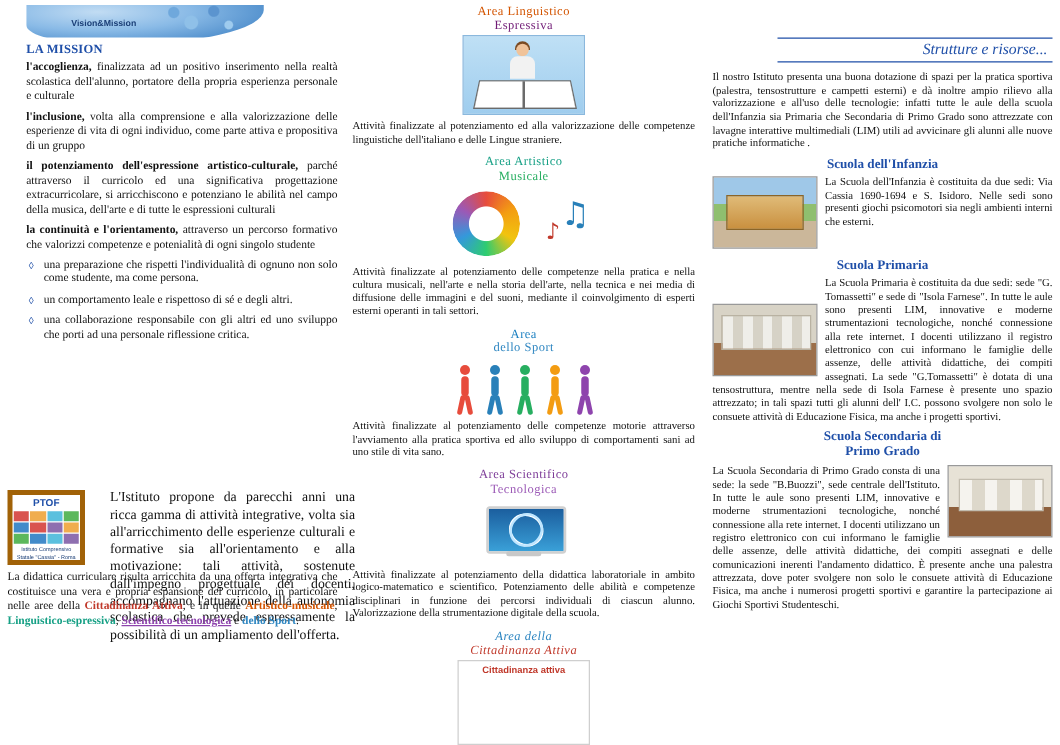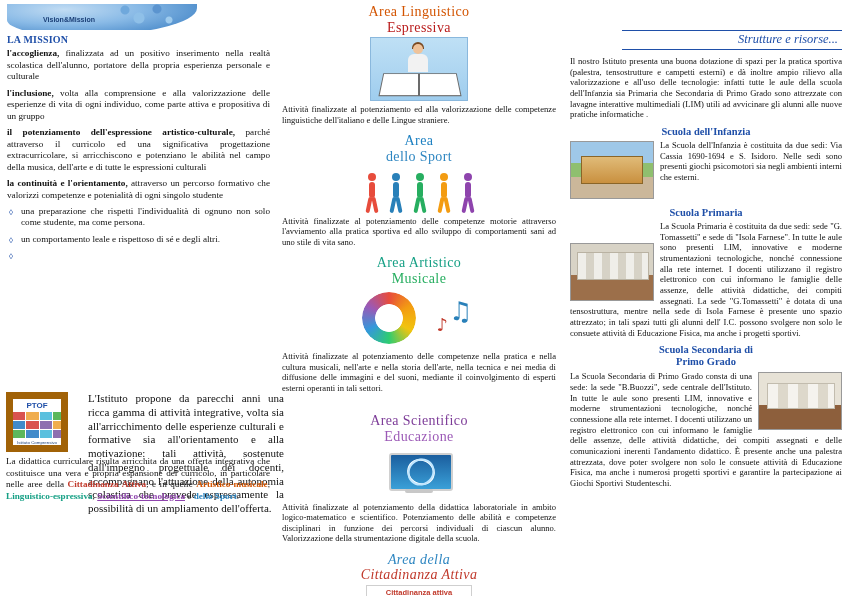--- a/index.html
+++ b/index.html
@@ -19,21 +19,21 @@
     width: 848px;
     height: 596px;
     background: #ffffff;
   }
   .col {
     position: absolute;
     top: 0;
     height: 596px;
     box-sizing: border-box;
   }
-  .col-left   { left: 0px;   width: 276px; padding: 4px 6px 0 7px; }
+  .col-left   { left: 0px;   width: 276px; padding: 4px 6px 0 21px; }
   .col-mid    { left: 276px; width: 286px; padding: 4px 6px 0 6px; }
   .col-right  { left: 562px; width: 286px; padding: 4px 6px 0 8px; margin-top: 24px; }
 
   
   .body-text {
     font-size: 9.2px;
     line-height: 1.25;
     text-align: justify;
     color: #111;
   }
@@ -97,21 +97,21 @@
   .bullet-list li .dia {
     position: absolute;
     left: 2px; top: 2px;
     color: #1f4fa8;
     font-size: 8px;
   }
   .ptof-box {
     position: absolute;
     left: 6px; top: 392px;
     width: 62px; height: 60px;
-    border: 7px solid #a16207;
+    border: 4px solid #a16207;
     box-sizing: border-box;
     background: #ffffff;
     font-size: 5px;
     overflow: hidden;
   }
   .ptof-box .ptof-title {
     text-align: center;
     color: #1f4fa8;
     font-weight: bold;
     font-size: 8px;
@@ -166,28 +166,28 @@
   .kw-cittadinanza { color: #c0392b; font-weight: bold; }
   .kw-artistico    { color: #d35400; font-weight: bold; }
   .kw-linguistico  { color: #16a085; font-weight: bold; }
   .kw-scientifico  { color: #8e44ad; font-weight: bold; text-decoration: underline; }
   .kw-sport        { color: #2e86c1; font-weight: bold; }
 
   
   .sec-title {
     text-align: center;
     font-family: "Liberation Serif", serif;
-    font-size: 14px;
+    font-size: 10px;
     letter-spacing: .4px;
     line-height: 1.12;
   }
   .sec-title .l1 { display: block; }
   .sec-title .l2 { display: block; }
   .t-ling   { color: #d35400; }
-  .t-ling .l2 { color: #b91c1c; }
+  .t-ling .l2 { color: #701a75; }
   .t-art    { color: #16a085; }
   .t-art .l2{ color: #27ae60; }
   .t-sport  { color: #1a7fc1; }
   .t-sport .l2 { color: #2e86c1; }
   .t-sci    { color: #7d3c98; }
   .t-sci .l2 { color: #9b59b6; }
   .t-citt   { color: #2e86c1; font-style: italic; }
   .t-citt .l2 { color: #c0392b; }
 
   .mid-block { margin-bottom: 4px; }
@@ -412,21 +412,21 @@
       <p style="margin:0 0 5px 0;"><b>l'accoglienza,</b><span> finalizzata ad un positivo inserimento nella realtà scolastica dell'alunno, portatore della propria esperienza personale e culturale</span></p>
       <p style="margin:0 0 5px 0;"><b>l'inclusione,</b><span> volta alla comprensione e alla valorizzazione delle esperienze di vita di ogni individuo, come parte attiva e propositiva di un gruppo</span></p>
       <p style="margin:0 0 5px 0;"><b>il potenziamento dell'espressione artistico-culturale,</b><span> parché attraverso il curricolo ed una significativa progettazione extracurricolare, si arricchiscono e potenziano le abilità nel campo della musica, dell'arte e di tutte le espressioni culturali</span></p>
       <p style="margin:0 0 5px 0;"><b>la continuità e l'orientamento,</b><span> attraverso un percorso formativo che valorizzi competenze e potenialità di ogni singolo studente</span></p>
     </div>
 
 
     <ul class="bullet-list">
       <li><span class="dia">◊</span><span>una preparazione che rispetti l'individualità di ognuno non solo come studente, ma come persona.</span></li>
       <li><span class="dia">◊</span><span>un comportamento leale e rispettoso di sé e degli altri.</span></li>
-      <li><span class="dia">◊</span></li>
+      <li><span class="dia">◊</span><span>una collaborazione responsabile con gli altri ed uno sviluppo che porti ad una personale riflessione critica.</span></li>
     </ul>
 
     <div class="ptof-box">
       <div class="ptof-title">PTOF</div>
       <div class="grid">
         <div></div>
           <div></div>
           <div></div>
           <div></div>
         <div></div>
@@ -459,20 +459,33 @@
       <div class="ill-book mid-img">
         <div class="person">
           <div class="hair"></div>
             <div class="head"></div>
             <div class="body"></div>
         </div>
         <div class="pages"></div>
         <div class="spine"></div>
       </div>
       <div class="body-text-sm">Attività finalizzate al potenziamento ed alla valorizzazione delle competenze linguistiche dell'italiano e delle Lingue straniere.</div>
+    </div>
+
+    <div class="mid-block" style="margin-top:8px;">
+      <div class="sec-title t-art">
+        <span class="l1">Area Artistico</span>
+        <span class="l2">Musicale</span>
+      </div>
+      <div class="ill-art mid-img">
+        <div class="swirl"></div>
+        <div class="notes">♫</div>
+        <div class="notes2">♪</div>
+      </div>
+      <div class="body-text-sm">Attività finalizzate al potenziamento delle competenze nella pratica e nella cultura musicali, nell'arte e nella storia dell'arte, nella tecnica e nei media di diffusione delle immagini e del suoni, mediante il coinvolgimento di esperti esterni operanti in tali settori.</div>
     </div>
 
     <div class="mid-block" style="margin-top:8px;">
       <div class="sec-title t-sport">
         <span class="l1">Area</span>
         <span class="l2">dello Sport</span>
       </div>
       <div class="ill-sport mid-img">
         <div class="fig f1">
             <div class="h"></div>
@@ -502,36 +515,23 @@
             <div class="h"></div>
             <div class="b"></div>
             <div class="l1"></div>
             <div class="l2"></div>
           </div>
       </div>
       <div class="body-text-sm">Attività finalizzate al potenziamento delle competenze motorie attraverso l'avviamento alla pratica sportiva ed allo sviluppo di comportamenti sani ad uno stile di vita sano.</div>
     </div>
 
     <div class="mid-block" style="margin-top:8px;">
-      <div class="sec-title t-art">
-        <span class="l1">Area Artistico</span>
-        <span class="l2">Musicale</span>
-      </div>
-      <div class="ill-art mid-img">
-        <div class="swirl"></div>
-        <div class="notes">♫</div>
-        <div class="notes2">♪</div>
-      </div>
-      <div class="body-text-sm">Attività finalizzate al potenziamento delle competenze nella pratica e nella cultura musicali, nell'arte e nella storia dell'arte, nella tecnica e nei media di diffusione delle immagini e del suoni, mediante il coinvolgimento di esperti esterni operanti in tali settori.</div>
-    </div>
-
-    <div class="mid-block" style="margin-top:20px;">
       <div class="sec-title t-sci">
         <span class="l1">Area Scientifico</span>
-        <span class="l2">Educazione</span>
+        <span class="l2">Tecnologica</span>
       </div>
       <div class="ill-sci mid-img">
         <div class="screen"></div>
         <div class="atom"></div>
         <div class="atom2"></div>
         <div class="base"></div>
       </div>
       <div class="body-text-sm">Attività finalizzate al potenziamento della didattica laboratoriale in ambito logico-matematico e scientifico. Potenziamento delle abilità e competenze disciplinari in funzione dei percorsi individuali di ciascun alunno. Valorizzazione della strumentazione digitale della scuola.</div>
     </div>
 

